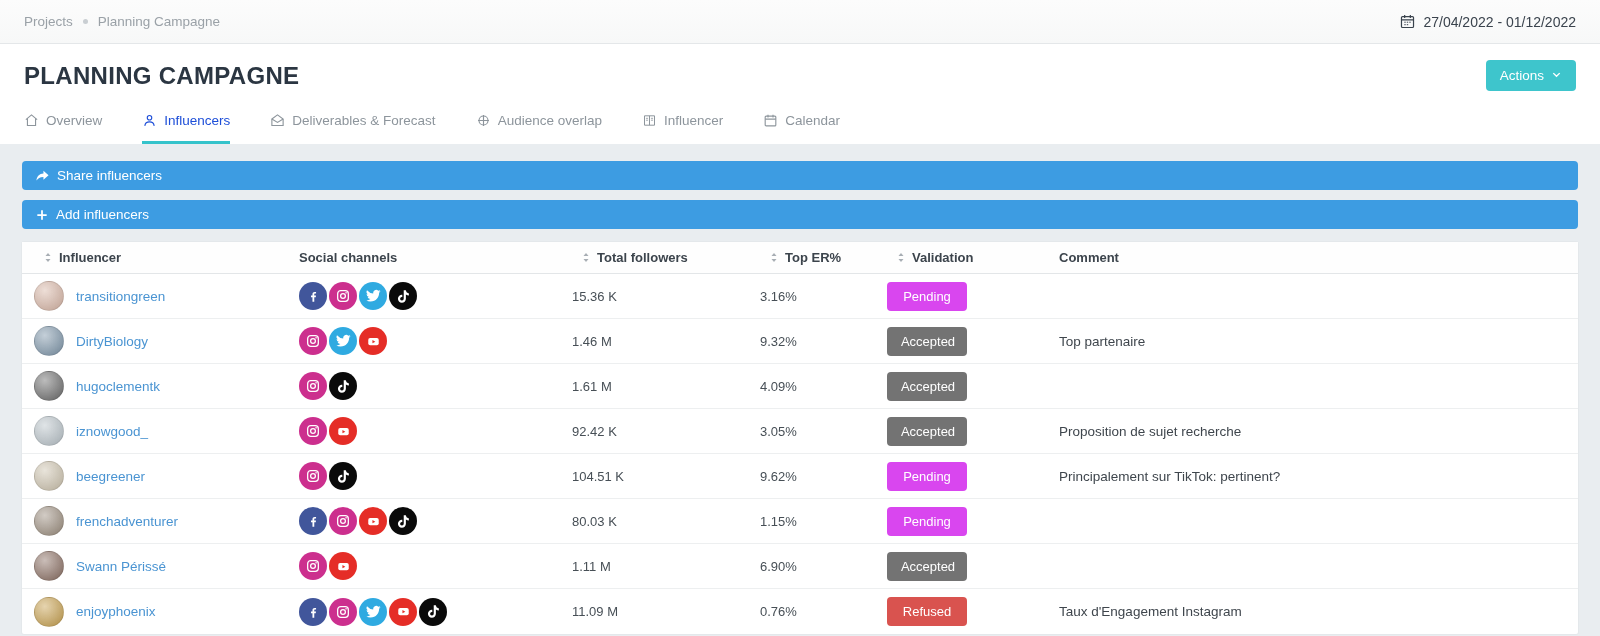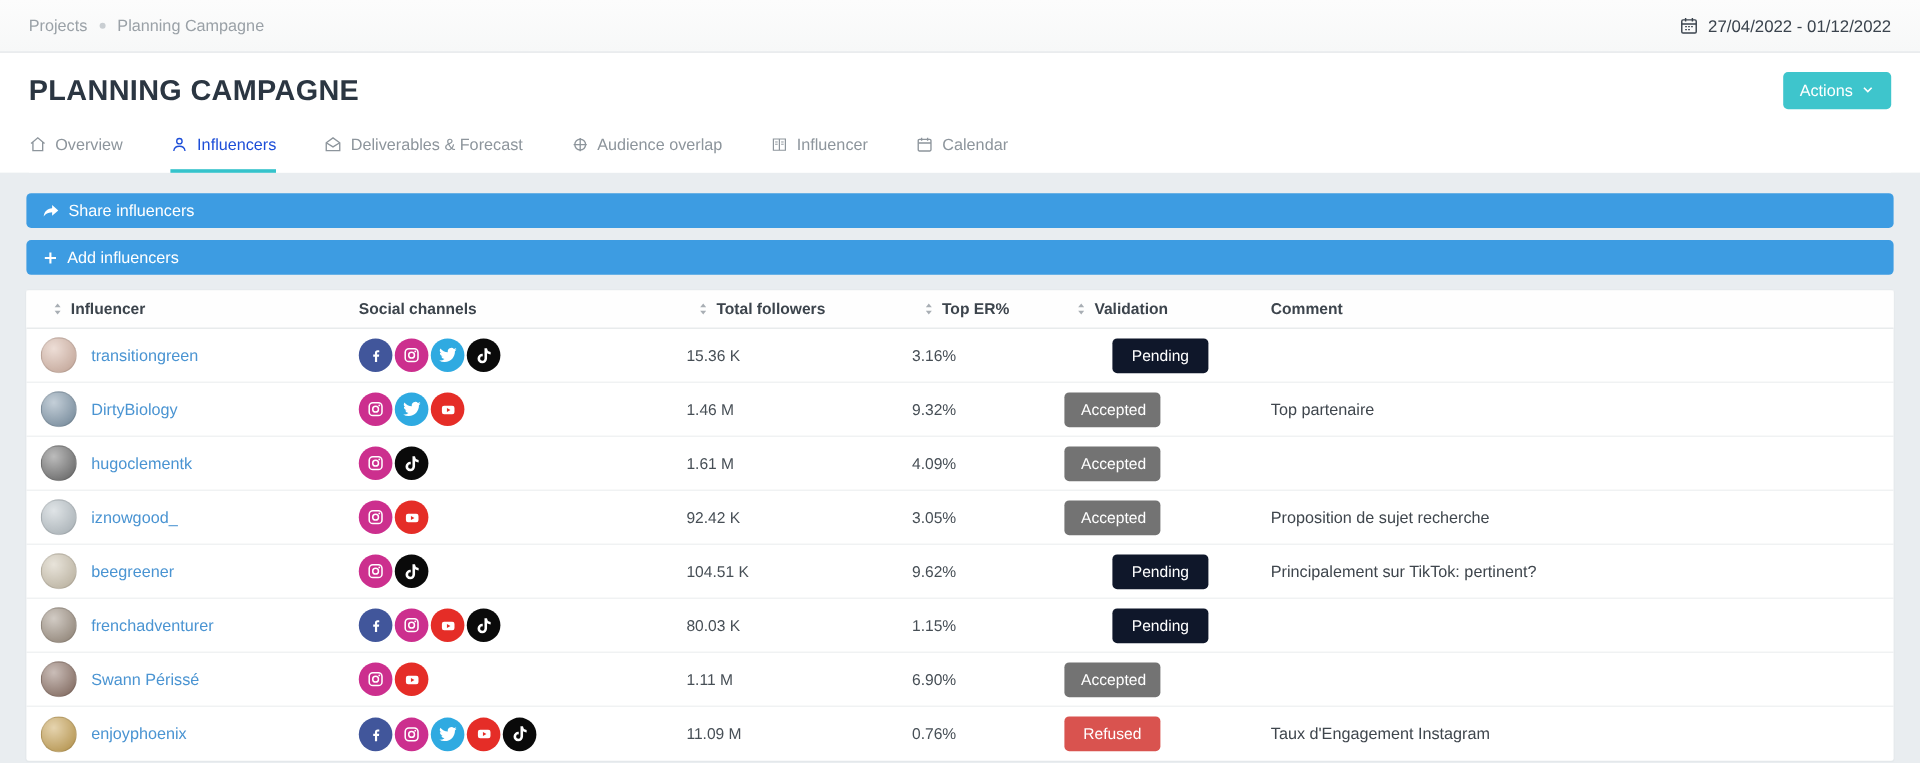--- a/index.html
+++ b/index.html
@@ -76,21 +76,21 @@
   .channels { display:flex; gap:2px; }
   .soc {
     width:28px; height:28px; border-radius:50%; display:flex; align-items:center; justify-content:center;
     cursor:pointer;
   }
   .soc svg { display:block; }
   .badge {
     display:inline-block; min-width:80px; text-align:center; color:#fff;
     font-size:13px; padding:7px 10px; border-radius:4px; cursor:pointer;
   }
-  .badge.pending  { background:#0f172a;margin-left:40px; }
+  .badge.pending  { background:#d946ef; }
   .badge.accepted { background:#737373;padding-left:12px; }
   .badge.refused  { background:#d9534f; }
   .comment-text { font-size:13.5px; color:#3f464d; cursor:text; }
 </style>
 </head>
 <body>
 
 <div class="topbar">
   <div class="breadcrumb">
     <span class="crumb">Projects</span>

